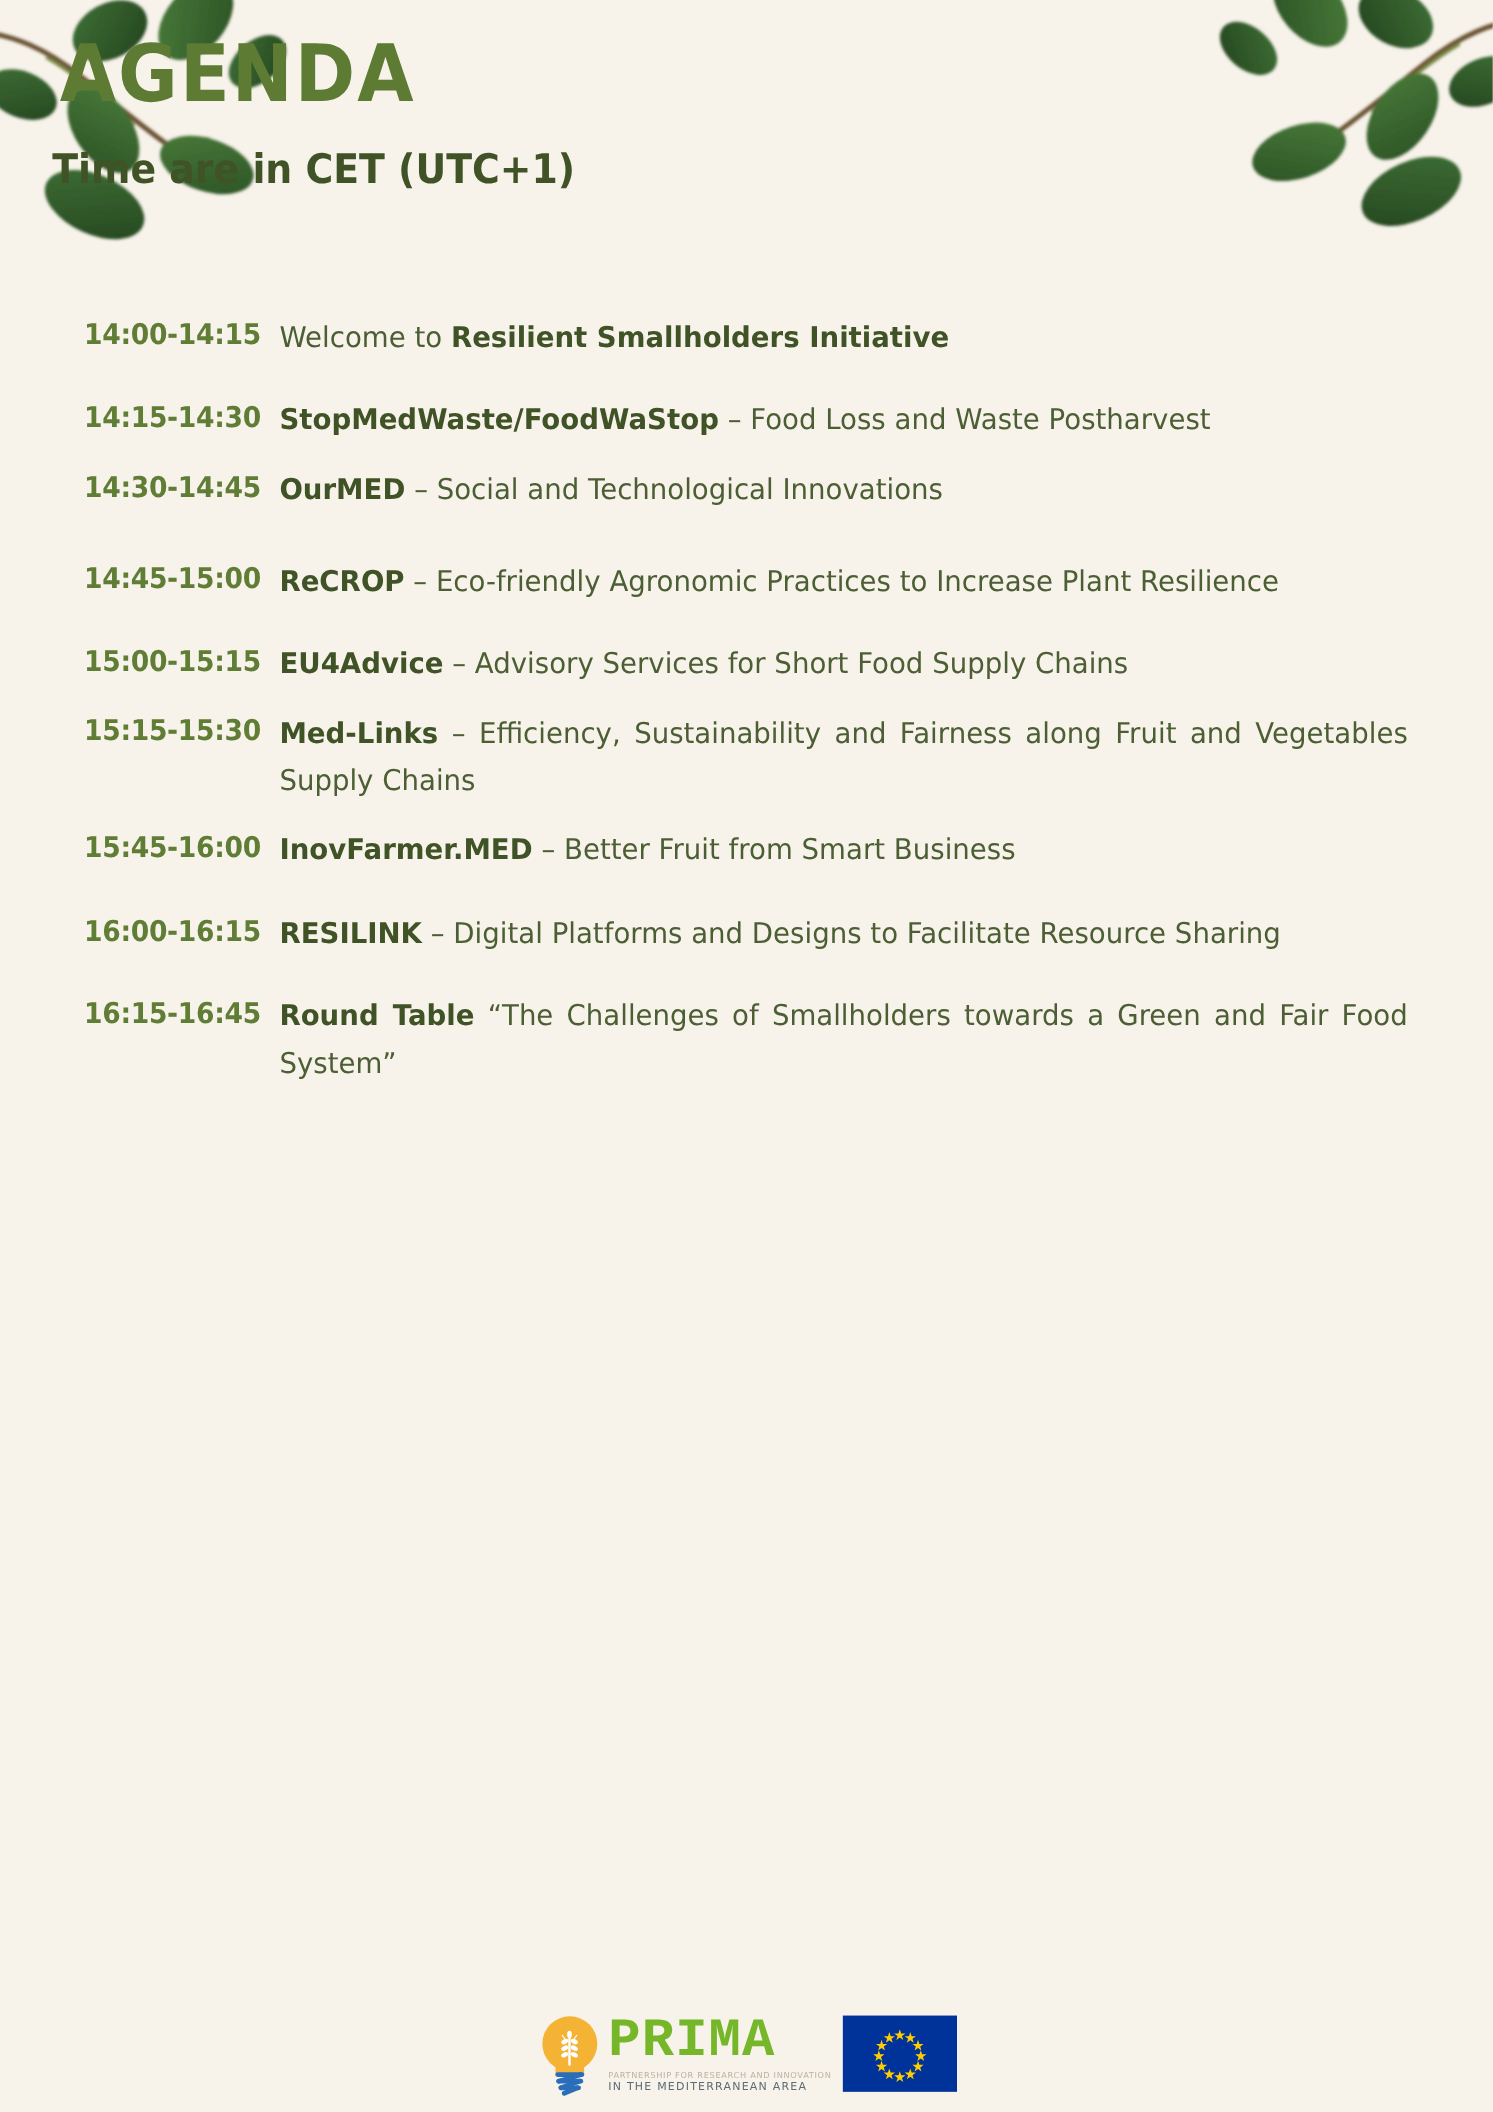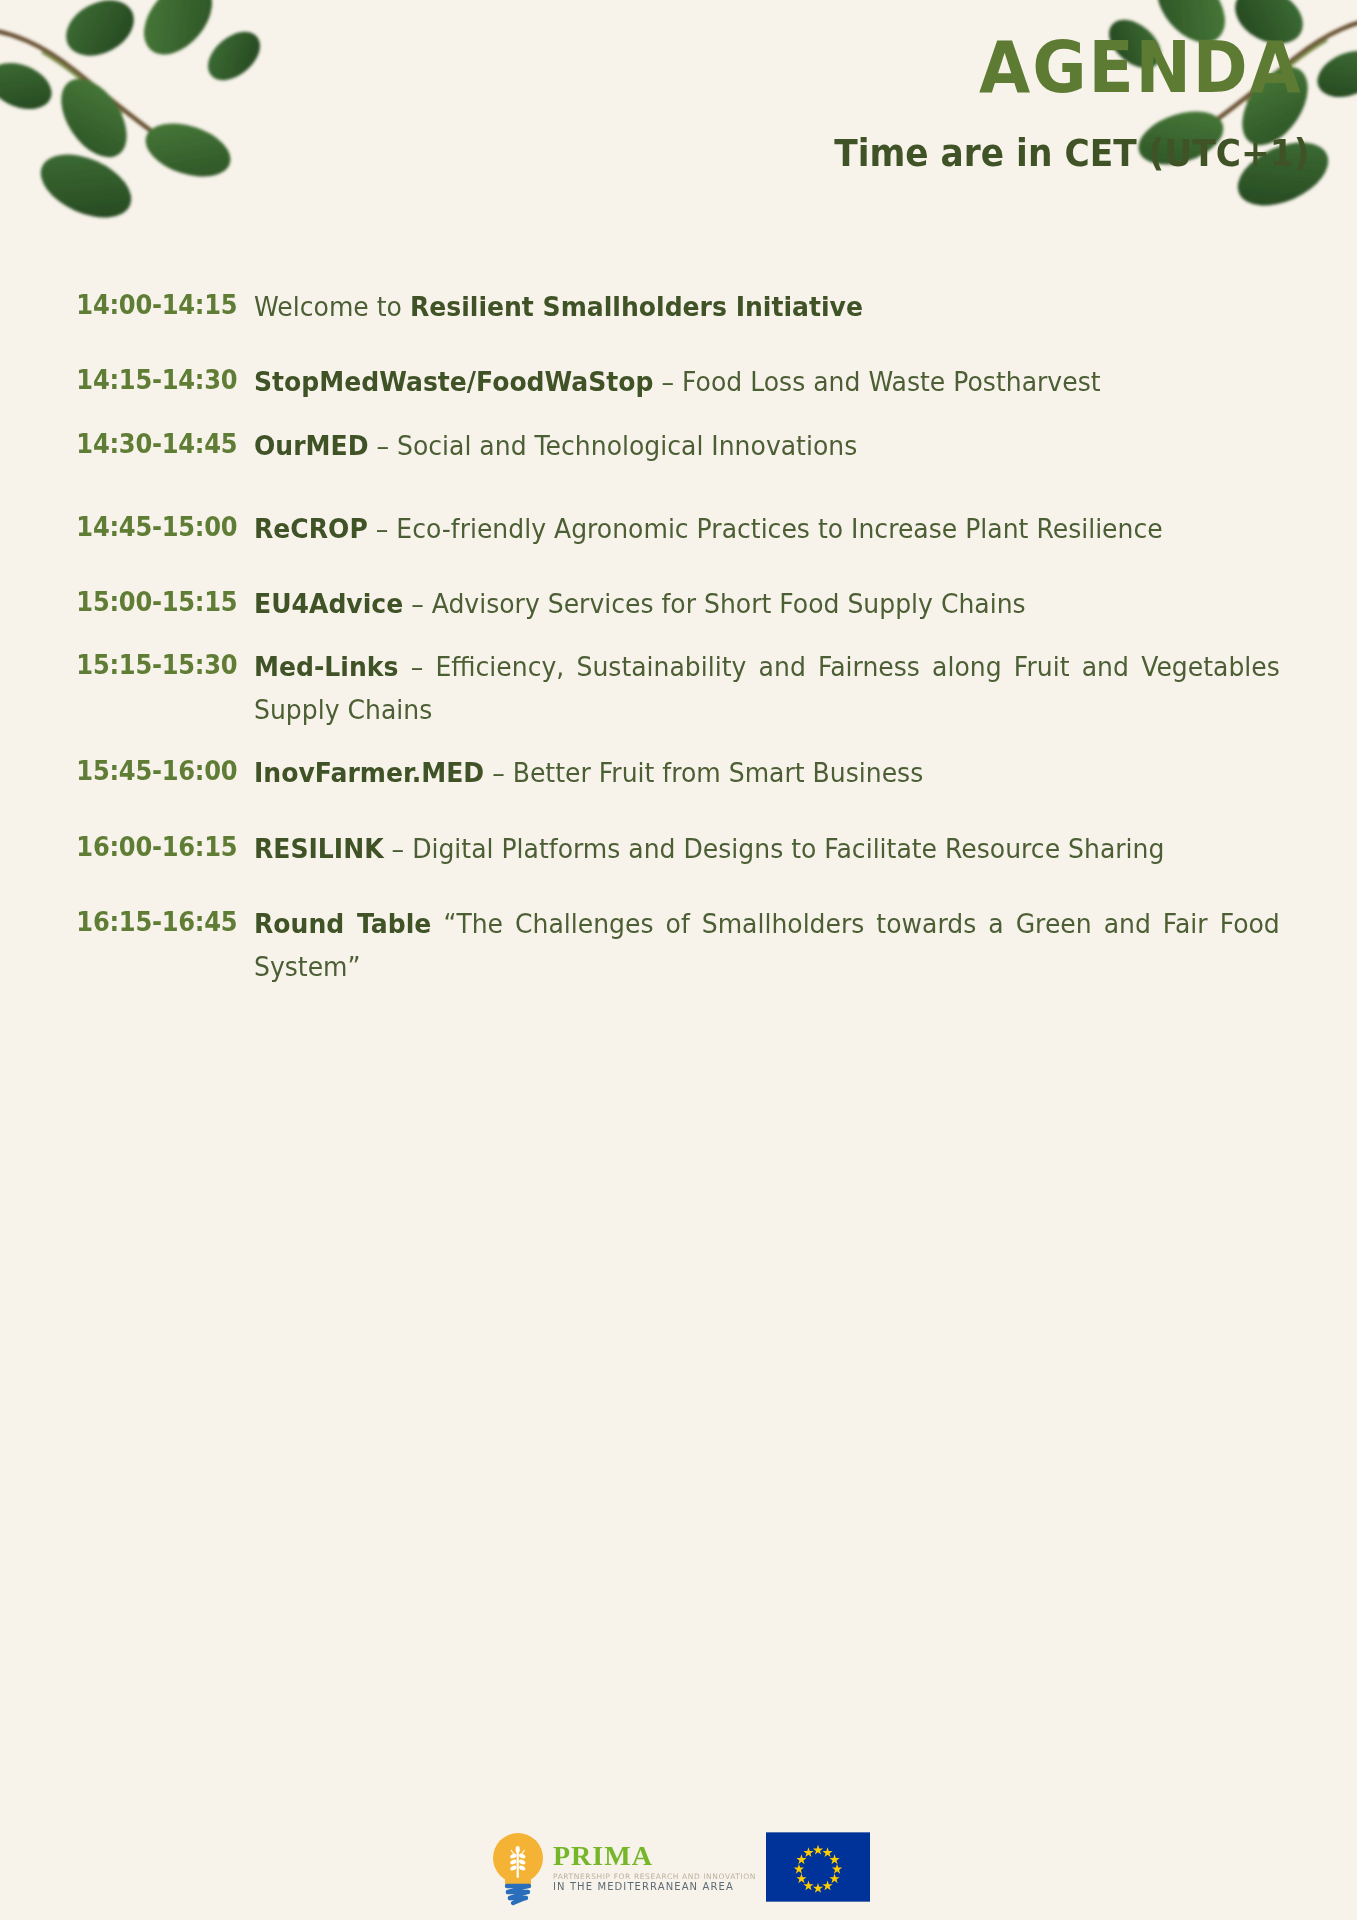--- a/index.html
+++ b/index.html
@@ -30,21 +30,21 @@
     top: -22px;
     right: -30px;
     width: 300px;
     height: 250px;
     transform: scaleX(-1);
   }
 
   
   .header {
     padding-top: 30px;
-    text-align: right;
+    text-align: left;
     position: relative;
     z-index: 3;
   }
   .agenda-title {
     font-family: "DejaVu Sans", sans-serif;
     font-size: 72px;
     font-weight: 700;
     letter-spacing: 2px;
     color: #5e7b33;
     margin: 0;
@@ -136,22 +136,22 @@
     height: 78px;
     flex: 0 0 auto;
   }
   .prima-text-block {
     display: flex;
     flex-direction: column;
     justify-content: center;
     line-height: 1;
   }
   .prima-word {
-    font-family: Liberation Serif, serif;
-    font-size: 28px;
+    font-family: Liberation Mono, monospace;
+    font-size: 49px;
     font-weight: 700;
     color: #76b72a;
     letter-spacing: 1px;
     line-height: 1;
   }
   .prima-tag1 {
     font-family: "DejaVu Sans", sans-serif;
     font-size: 7.5px;
     color: #b9b49f;
     letter-spacing: 0.6px;

